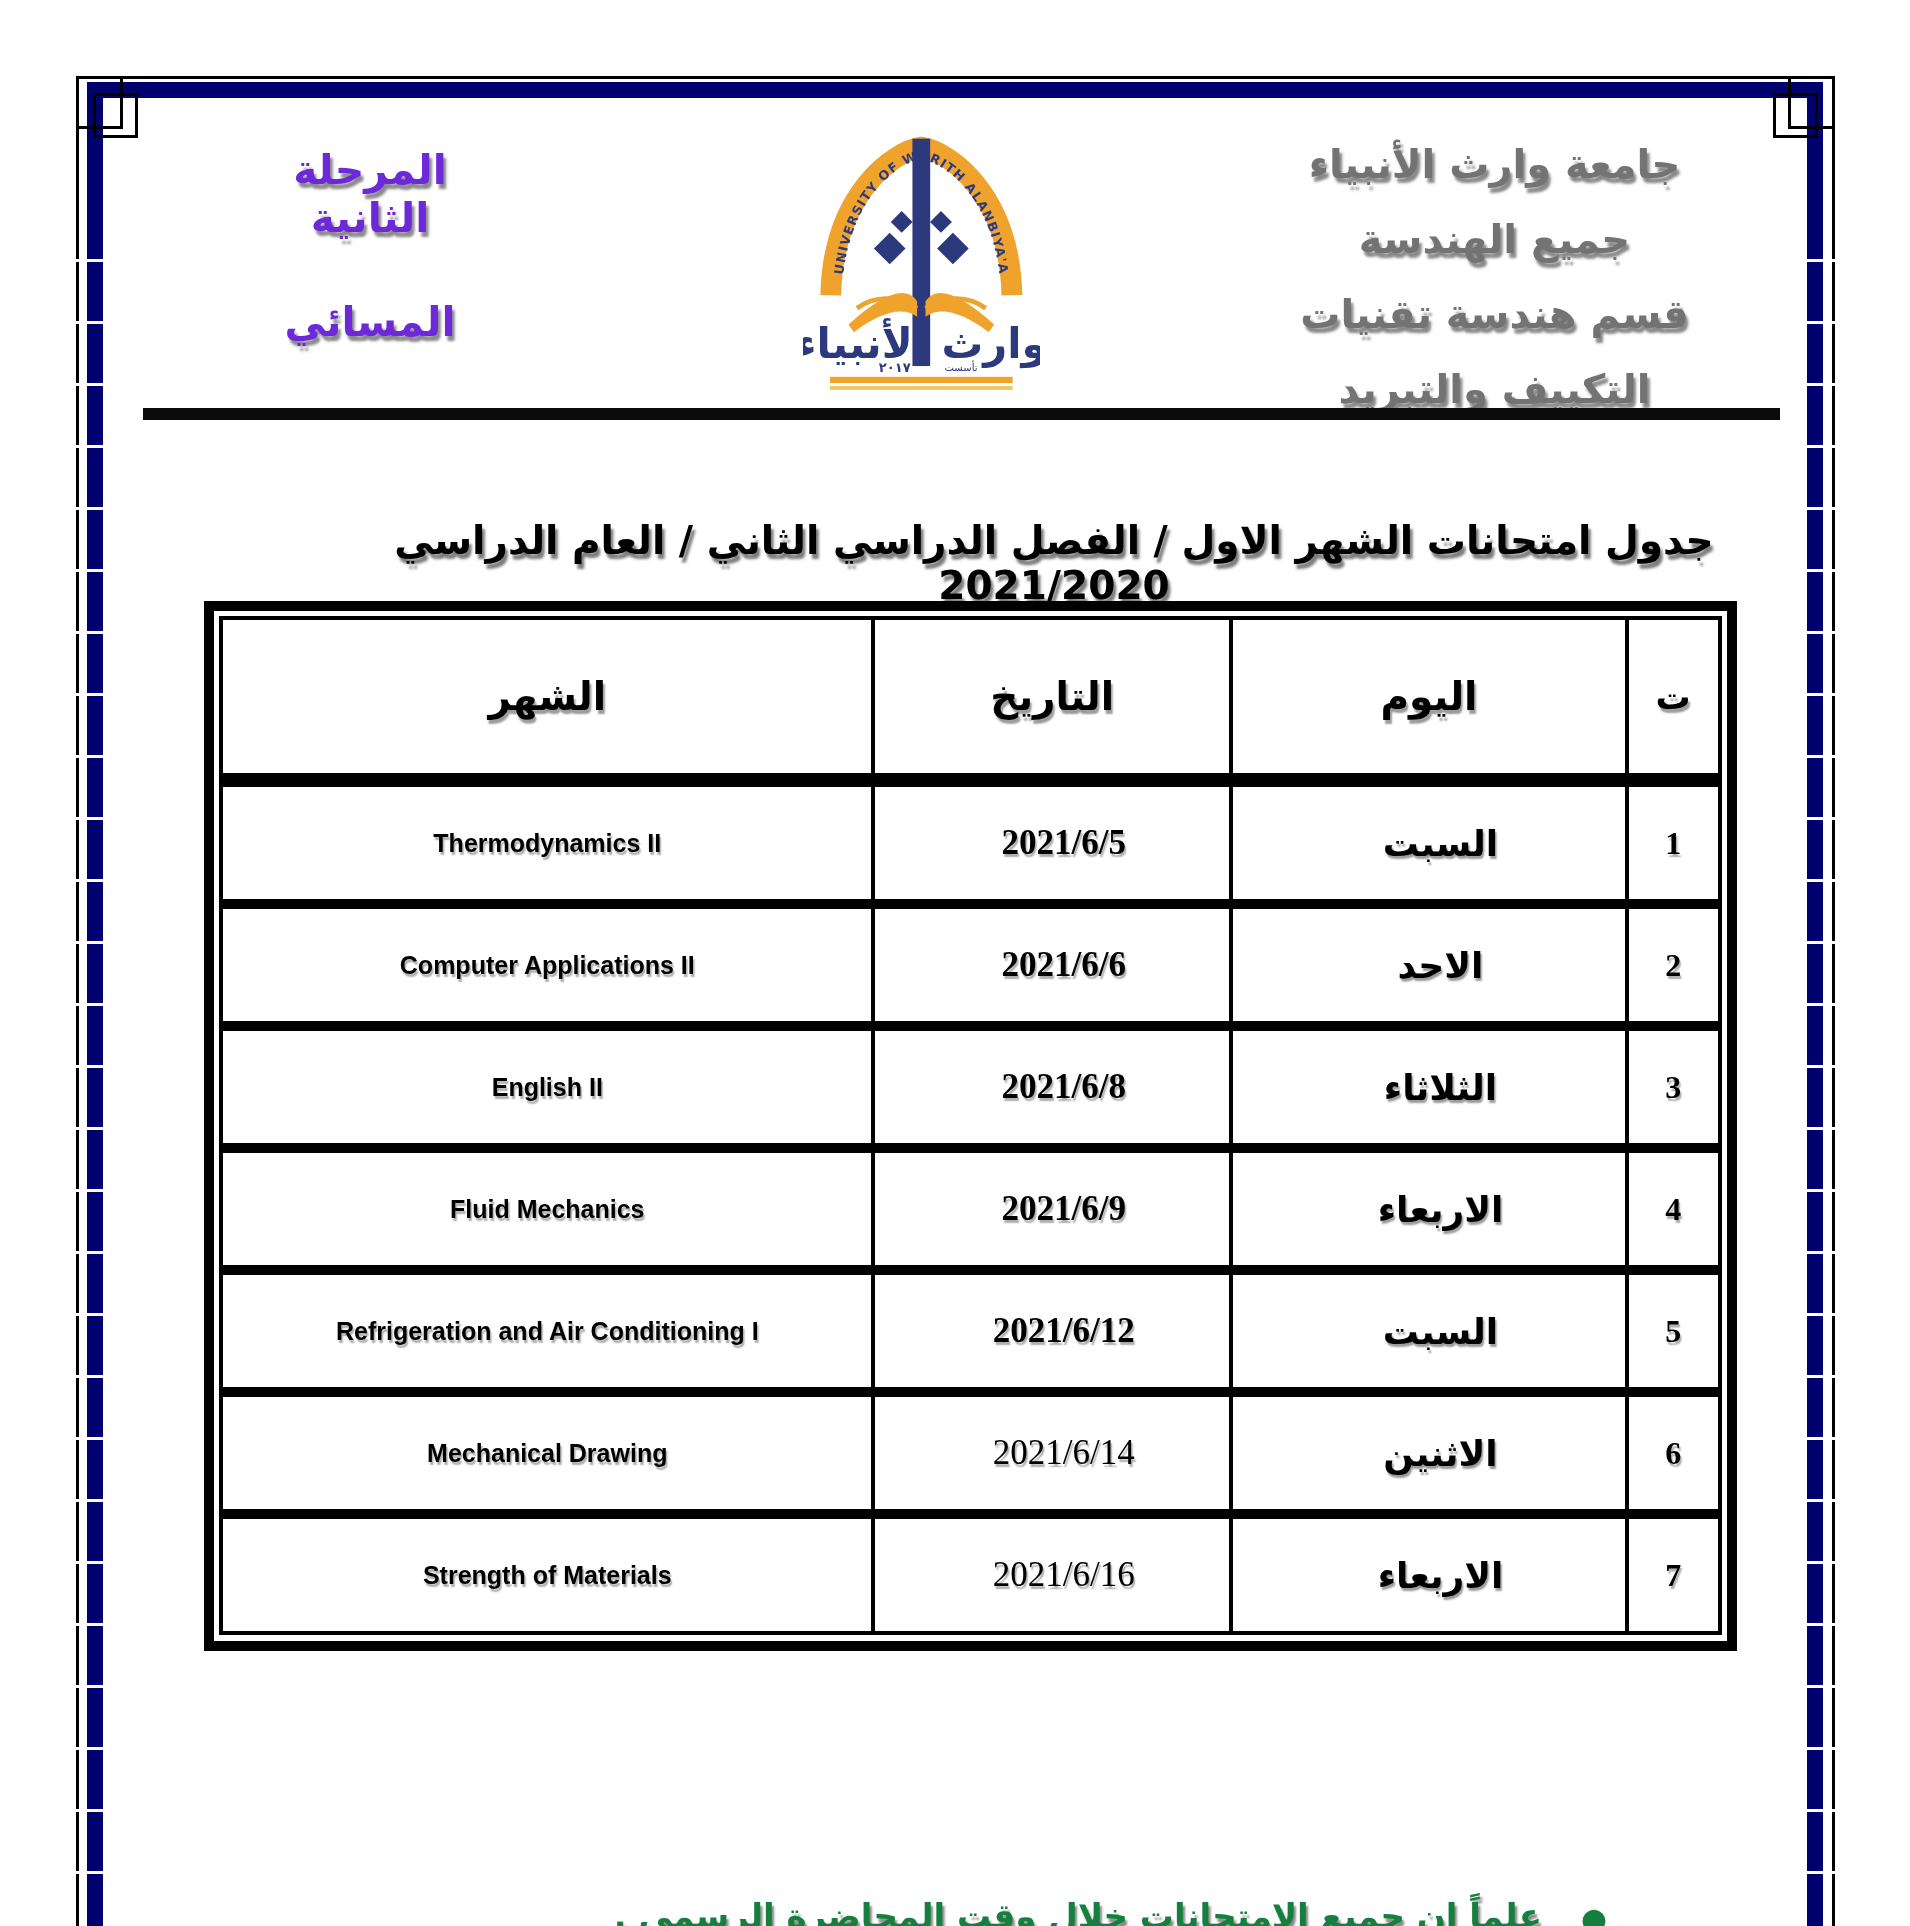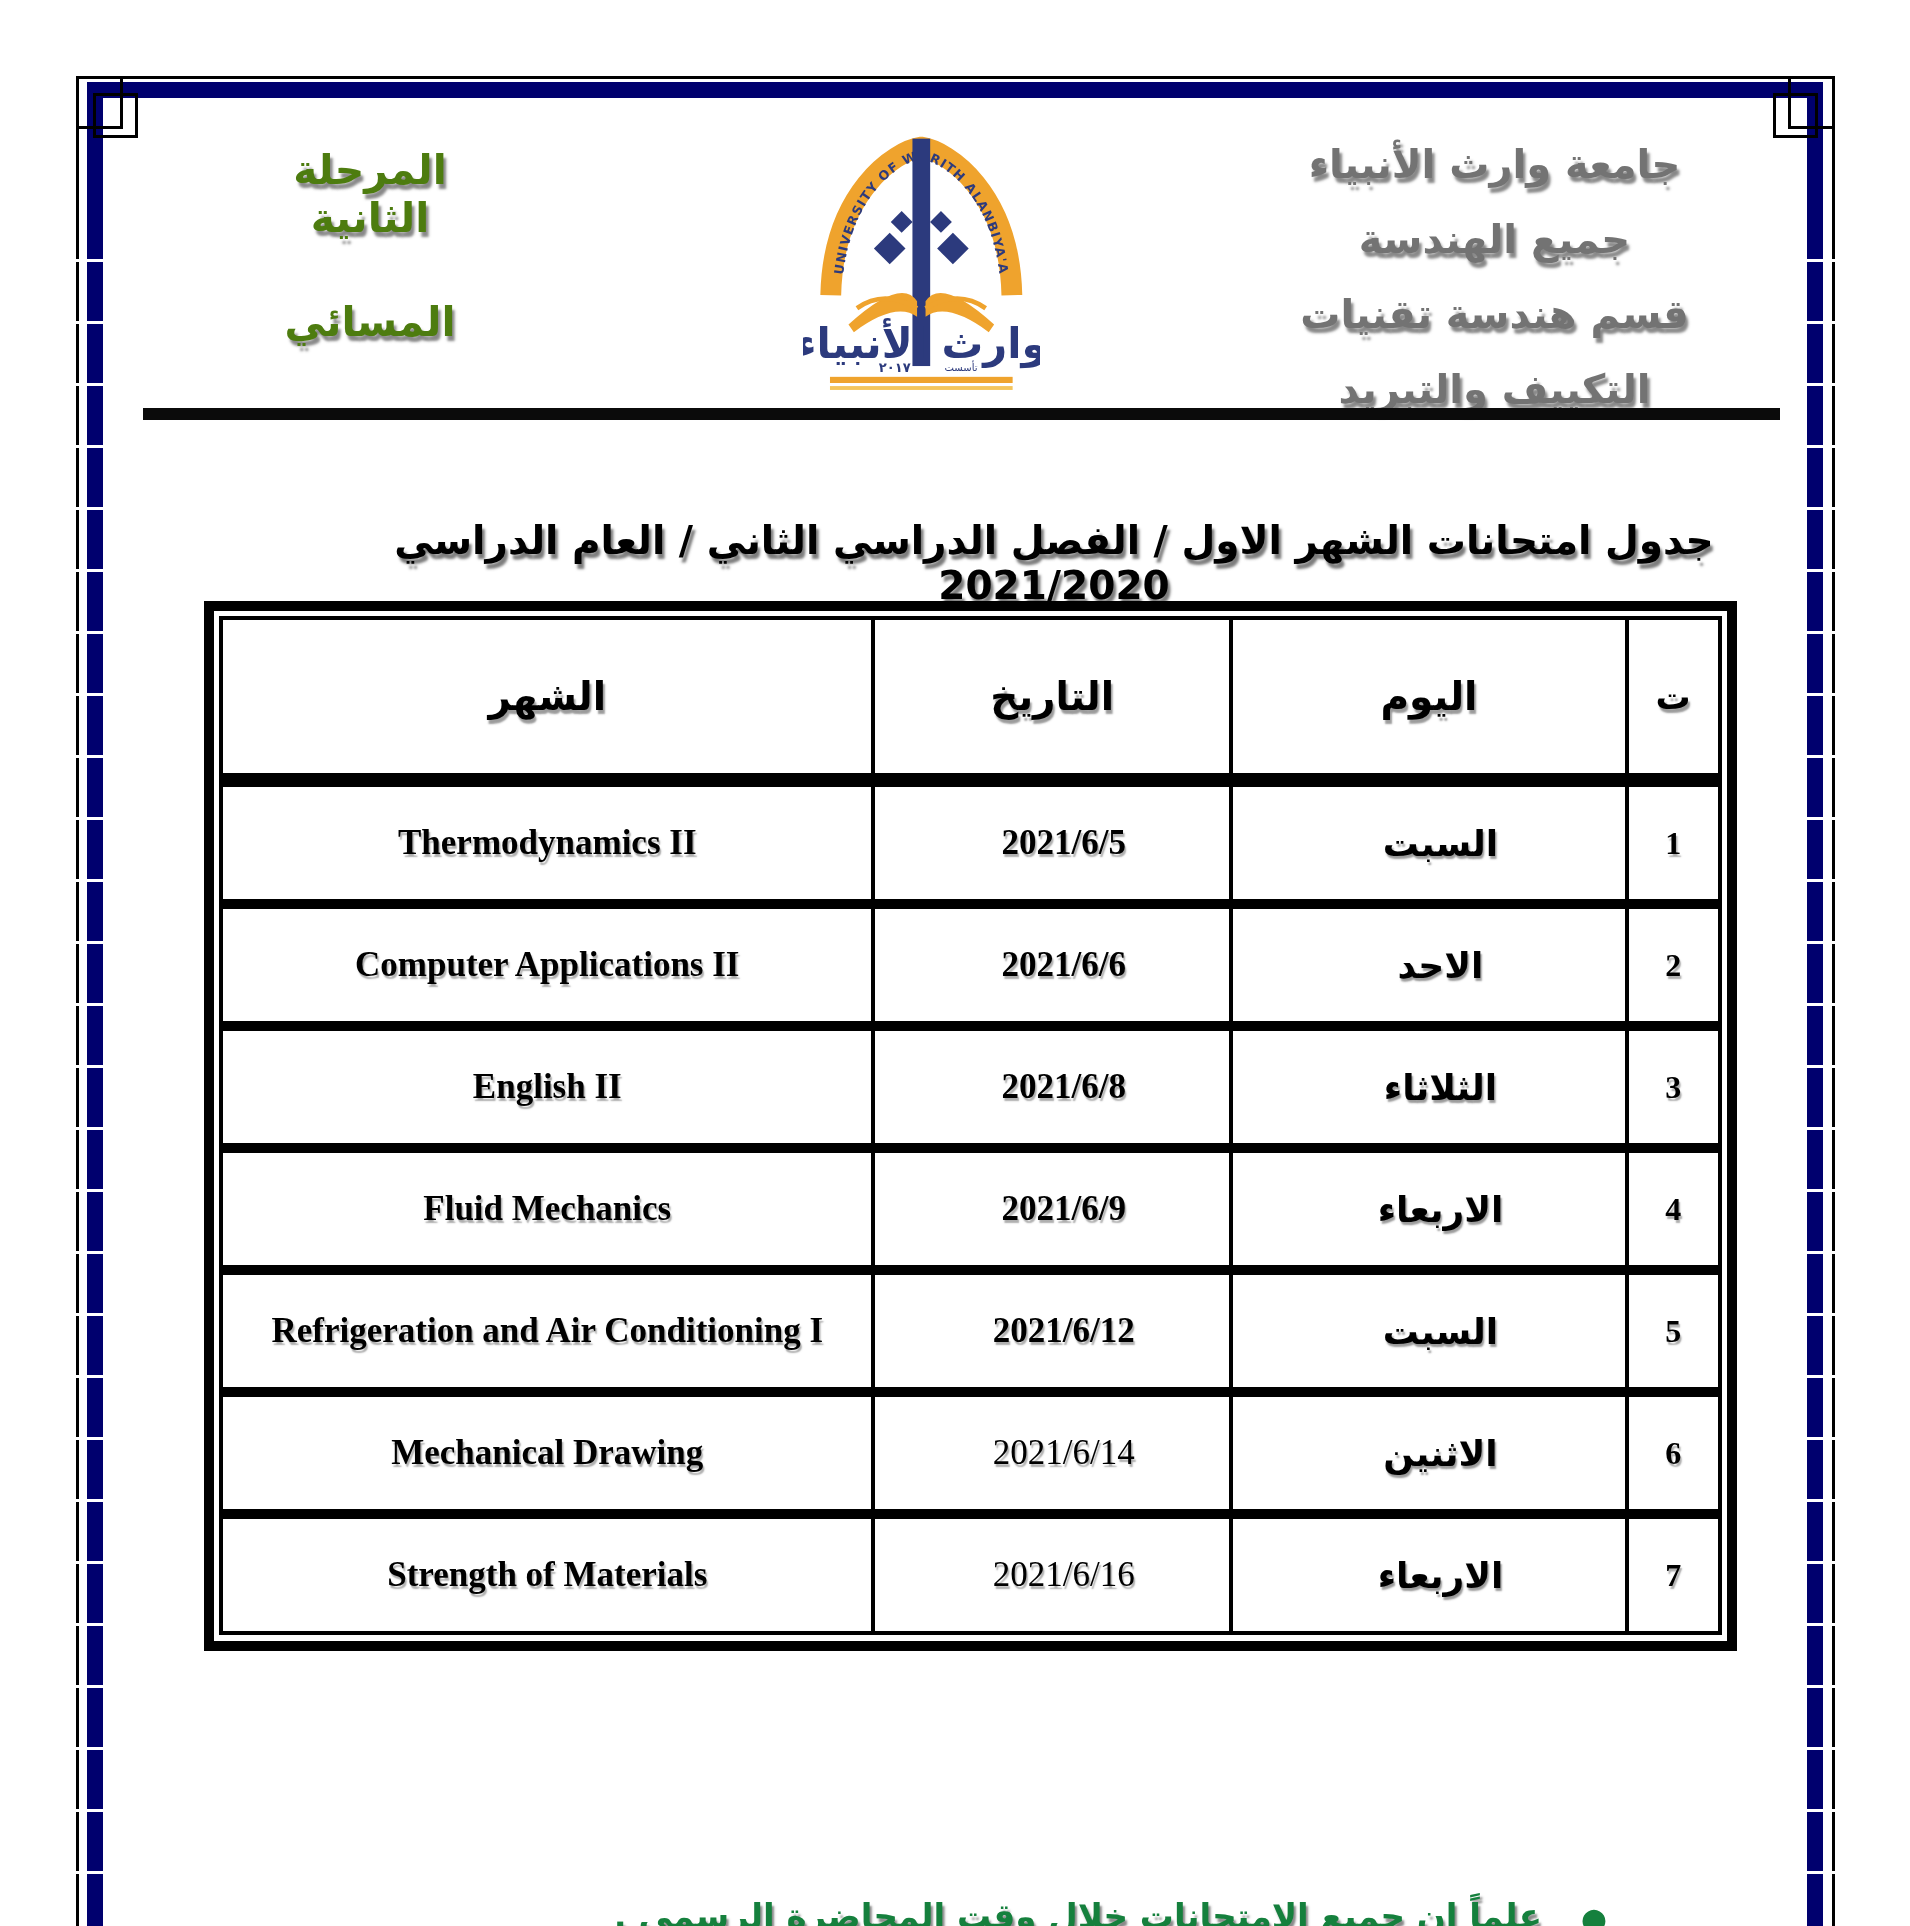--- a/index.html
+++ b/index.html
@@ -17,21 +17,21 @@
   .c-a{width:41px;height:47px;}
   .c-b{width:39px;height:39px;}
   .tl.c-a{left:76px;top:76px;}   .tl.c-b{left:93px;top:93px;}
   .tr.c-a{right:76px;top:76px;}  .tr.c-b{right:93px;top:93px;}
 
   
   .hdr-right{position:absolute;left:1225px;top:127px;width:539px;text-align:center;
      font-size:40px;font-weight:bold;color:#737373;line-height:75px;
      text-shadow:2.7px 4.6px 2.7px rgba(115,115,115,.85);}
   .hdr-left{position:absolute;left:239px;top:146px;width:262px;text-align:center;
-     font-size:41px;font-weight:bold;color:#4d7c0f;
+     font-size:41px;font-weight:bold;color:#6d28d9;
      text-shadow:2.7px 4.6px 2.7px rgba(115,115,115,.85);}
   .hdr-left .shift{margin-top:56px;}
 
   
   .logo{position:absolute;left:803px;top:127px;width:237px;height:270px;}
 
   
   .divider{position:absolute;left:143px;top:408px;width:1637px;height:11.6px;background:#0b0b0b;}
 
   
@@ -45,21 +45,21 @@
   table.sched{width:100%;border-collapse:collapse;table-layout:fixed;direction:rtl;}
   .sched th,.sched td{border:4.6px solid #000;text-align:center;vertical-align:middle;
      overflow:hidden;background:#fff;}
   .sched th{height:151px;font-size:39px;font-weight:bold;font-family:"DejaVu Sans",sans-serif;
      text-shadow:1.9px 3.5px 1.9px rgba(130,130,130,.8);}
   .sched th.th-index{font-size:35px;}
   .sched td{height:110px;}
   .sched tr + tr td{border-top:10px solid #000;}
   .sched thead th{border-bottom:14px solid #000;}
   .col-index{width:6.2%;}.col-day{width:26.4%;}.col-date{width:23.9%;}.col-subject{width:43.5%;}
-  .cell-subject{font-family:Liberation Serif, serif;font-weight:bold;font-size:35px;
+  .cell-subject{font-family:Liberation Sans, sans-serif;font-weight:bold;font-size:25px;
      text-shadow:1.5px 2.7px 1.5px rgba(140,140,140,.7);margin-left:8px;}
   .cell-date{font-family:"Liberation Serif","DejaVu Serif",serif;font-weight:bold;font-size:35px;
      direction:ltr;text-shadow:1.5px 2.7px 1.5px rgba(140,140,140,.7);padding-left:24px;}
   .cell-day{font-size:36px;font-weight:bold;text-shadow:1.5px 3.1px 1.9px rgba(130,130,130,.8);padding-left:24px;}
   .cell-index{font-family:"Liberation Serif","DejaVu Serif",serif;font-weight:bold;font-size:32px;
      text-shadow:1.5px 2.7px 1.5px rgba(140,140,140,.7);}
   tr.light .cell-date{font-weight:normal;}
 
   
   .note{position:absolute;right:304px;top:1896px;direction:rtl;text-align:right;

